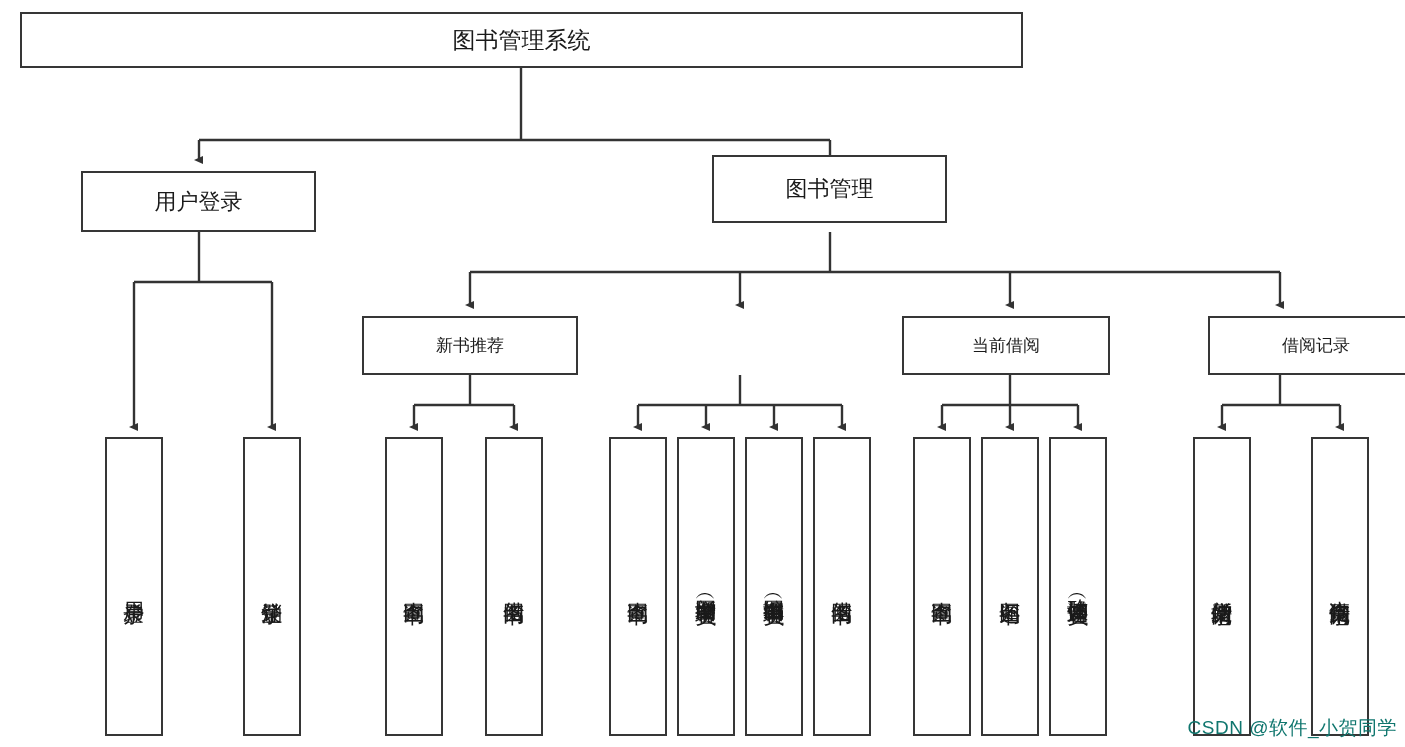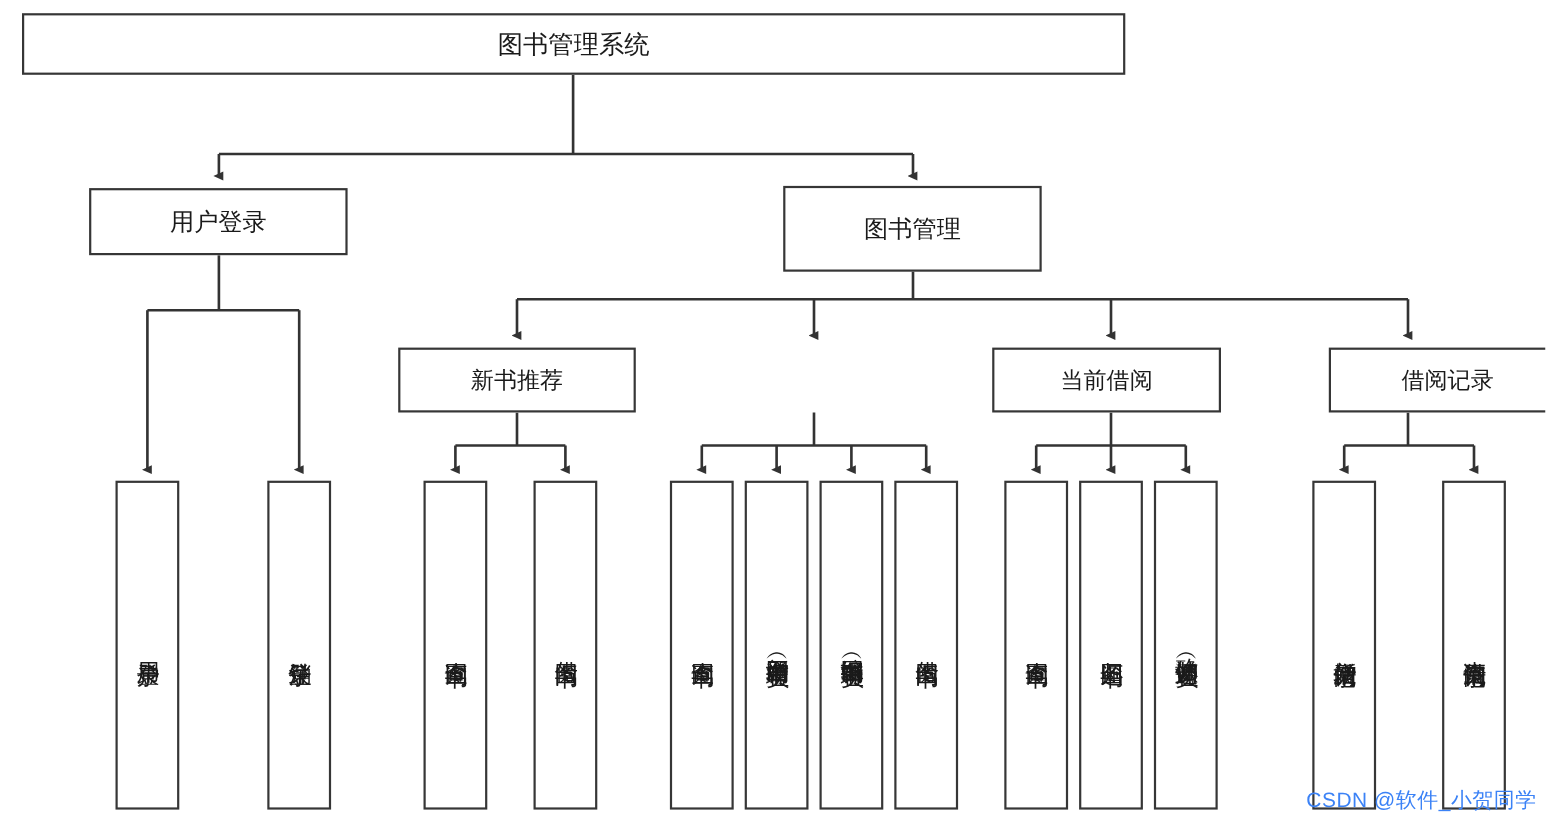--- a/index.html
+++ b/index.html
@@ -36,42 +36,42 @@
     color: #1a1a1a;
     text-align: center;
   }
   .node.root {
     font-size: 23px;
   }
   .node.lvl2 {
     font-size: 22px;
   }
   .node.lvl3 {
-    font-size: 21px;
+    font-size: 17px;
   }
   .node.leaf {
     align-items: center;
     justify-content: center;
     padding: 4px 0;
   }
   .vtext {
     writing-mode: vertical-rl;
     text-orientation: upright;
     font-size: 21px;
     line-height: 1.22;
     letter-spacing: 1px;
     white-space: nowrap;
     color: #1a1a1a;
   }
   .watermark {
     position: absolute;
     right: 8px;
     bottom: 6px;
     font-size: 19px;
-    color: #3b82f6;
+    color: #0f766e;
     letter-spacing: 0.5px;
     white-space: nowrap;
   }
 </style>
 </head>
 <body>
 
 <div id="canvas">
 
   <svg class="connectors" viewBox="0 0 1405 747" xmlns="http://www.w3.org/2000/svg">
@@ -124,21 +124,21 @@
     </g>
   </svg>
 
   <div class="node root" style="left:20px; top:12px; width:1003px; height:56px;">
     <span>图书管理系统</span>
   </div>
 
   <div class="node lvl2" style="left:81px; top:171px; width:235px; height:61px;">
     <span>用户登录</span>
   </div>
-  <div class="node lvl2" style="left:712px; top:169px; width:235px; height:78px;">
+  <div class="node lvl2" style="left:712px; top:155px; width:235px; height:68px;">
     <span>图书管理</span>
   </div>
 
   <div class="node lvl3" style="left:362px; top:316px; width:216px; height:59px;">
     <span>新书推荐</span>
   </div>
   <div class="node lvl3" style="left:902px; top:316px; width:208px; height:59px;">
     <span>当前借阅</span>
   </div>
   <div class="node lvl3" style="left:1172px; top:316px; width:216px; height:59px;margin-left:36px;">

